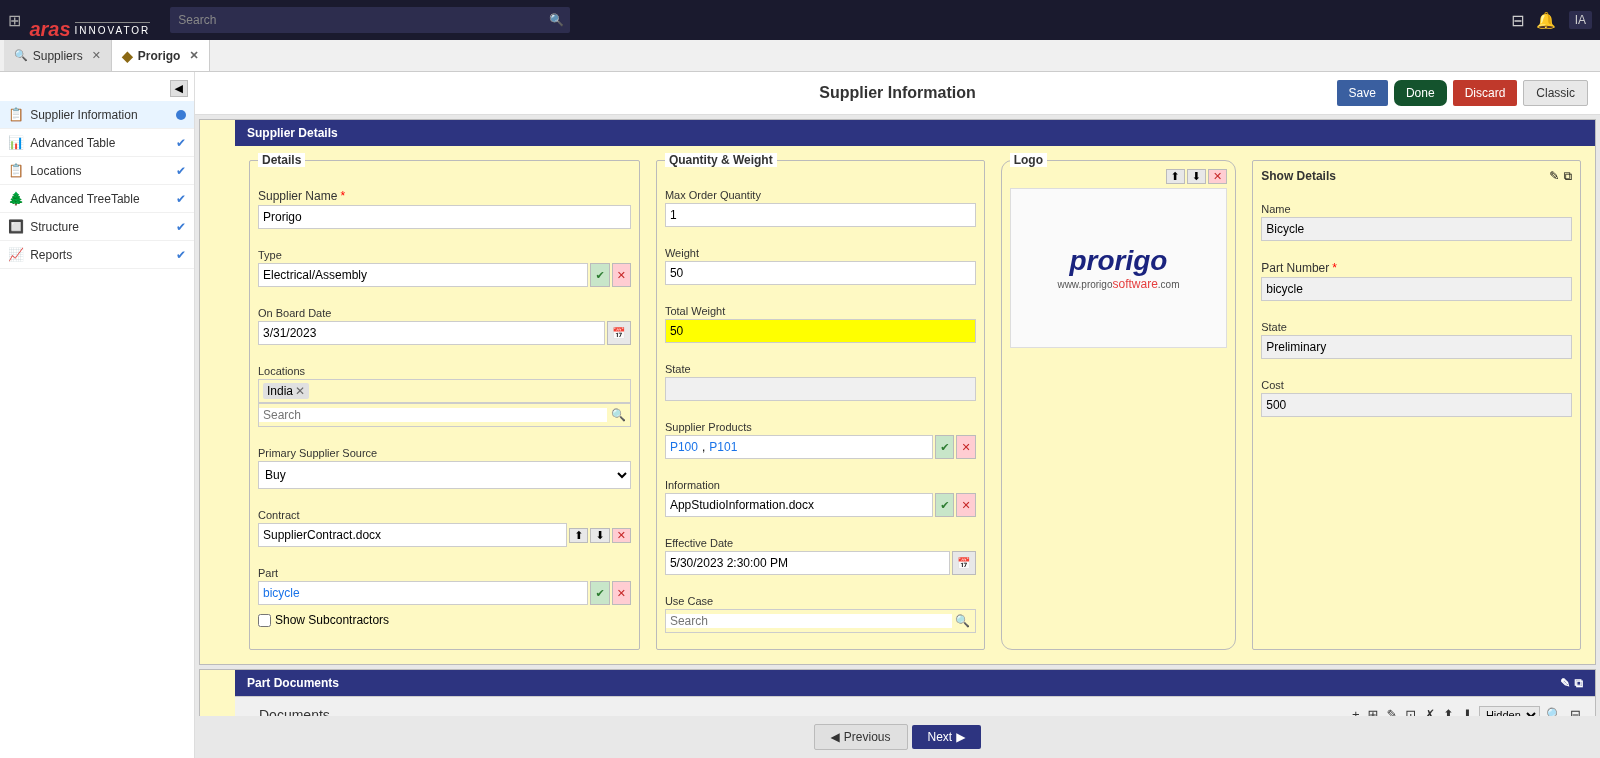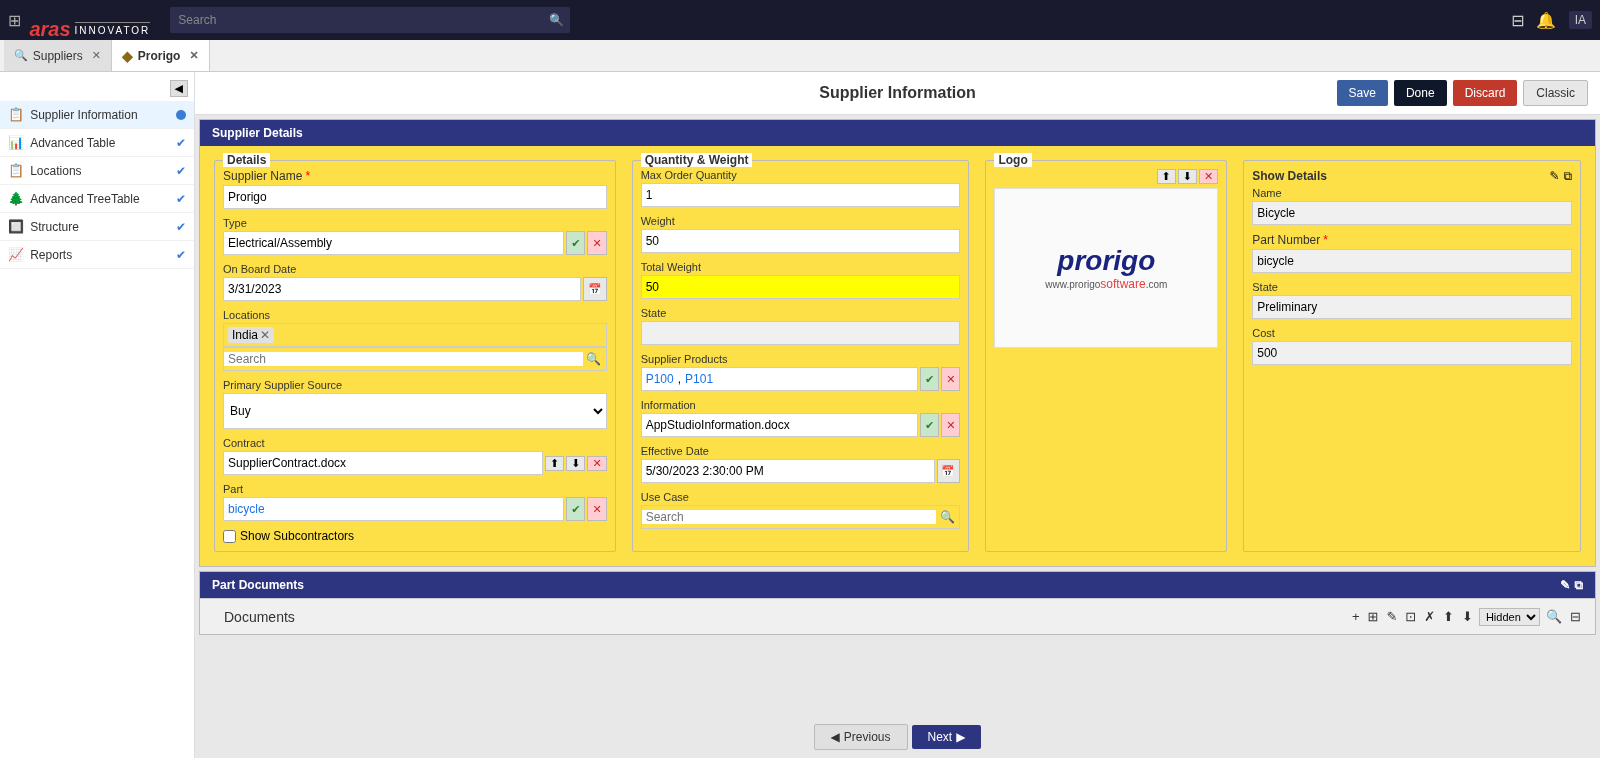--- a/index.html
+++ b/index.html
@@ -117,21 +117,21 @@
       padding: 5px 12px;
       border: none;
       cursor: pointer;
       font-size: 12px;
       display: flex;
       align-items: center;
       gap: 4px;
       border-radius: 2px;
     }
     .btn-save { background: #3a5fa0; color: #fff; }
-    .btn-done { background: #0f172a; color: #fff; }
+    .btn-done { background: #14532d; color: #fff; border-radius: 7px; }
     .btn-discard { background: #c0392b; color: #fff; }
     .btn-classic { background: #e8e8e8; color: #333; border: 1px solid #bbb; }
 
     
     .section-header {
       background: #2d3480;
       color: #fff;
       padding: 6px 12px;
       font-size: 13px;
       font-weight: bold;
@@ -158,20 +158,21 @@
       color: #333;
       font-weight: bold;
     }
 
     .form-row { margin-bottom: 8px; }
     .form-label {
       font-size: 11px;
       color: #333;
       margin-bottom: 2px;
       display: block;
+      margin-top: 20px;
     }
     .required { color: red; }
     .form-input {
       width: 100%;
       height: 24px;
       border: 1px solid #ccc;
       padding: 0 4px;
       font-size: 12px;
       background: #fff;
     }
@@ -227,21 +228,21 @@
     }
     .search-input-row .search-icon-btn {
       background: none;
       border: none;
       cursor: pointer;
       padding: 0 4px;
     }
 
     .select-input {
       width: 100%;
-      height: 36px;
+      height: 28px;
       border: 1px solid #ccc;
       padding: 0 2px;
       font-size: 12px;
       background: #fff;
     }
 
     .contract-row {
       display: flex;
       align-items: center;
       gap: 2px;
@@ -361,34 +362,35 @@
       margin-left: 4px;
     }
 
     .scrollable-content {
       flex: 1;
       overflow-y: auto;
       overflow-x: hidden;
     }
 
     .supplier-details-wrapper {
-      background: #fde047;
+      background: #fef9c3;
       margin: 4px;
       border: 1px solid #bbb;
+      padding-left: 35px;
     }
 
     .form-panels-row {
       display: flex;
       padding: 8px;
       gap: 4px;
     }
 
     .panel-details { flex: 1.2; }
     .panel-qty { flex: 1; }
-    .panel-logo { flex: 0.7; }
+    .panel-logo { flex: 0.7; border-radius: 11px; }
 
     .doc-label { font-size: 14px; color: #333; padding: 4px 12px; }
 
     .hidden-select {
       background: #e8e8e8;
       border: 1px solid #bbb;
       font-size: 11px;
       padding: 1px 2px;
     }
   </style>

